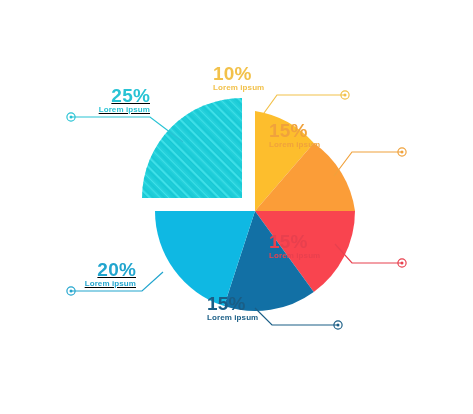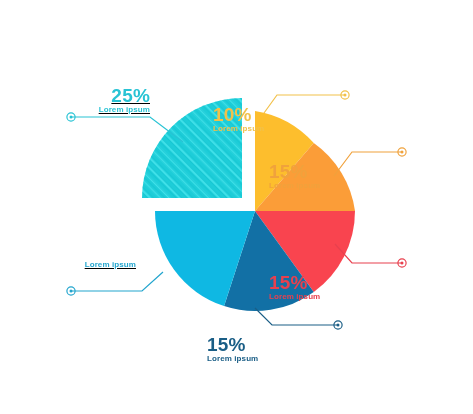--- a/index.html
+++ b/index.html
@@ -14,21 +14,21 @@
   .callout{position:absolute;}
   .callout .pct{
     font-size:19px;font-weight:700;line-height:19px;
     letter-spacing:.2px;white-space:nowrap;
   }
   .callout .sub{
     font-size:8px;font-weight:700;line-height:9px;
     letter-spacing:.1px;white-space:nowrap;
   }
   .ta-r{text-align:right;text-decoration:underline;}
-  .ta-l{text-align:left;margin-top:41px;}
+  .ta-l{text-align:left;}
 </style>
 </head>
 <body>
 
 <div id="stage">
 
   <svg id="chart-svg" viewBox="0 0 473 414">
     <defs>
       <pattern id="hatch25" width="7" height="7" patternUnits="userSpaceOnUse" patternTransform="rotate(-45)">
         <rect width="7" height="7" fill="#1DCDD8"></rect>
@@ -111,16 +111,17 @@
     <div class="pct" style="color:#E8404E;">15%</div>
     <div class="sub" style="color:#E8404E;">Lorem ipsum</div>
   </div>
 
   <div class="callout ta-l" style="left:207px;top:294px;width:128px;">
     <div class="pct" style="color:#1A5E86;">15%</div>
     <div class="sub" style="color:#1A5E86;">Lorem ipsum</div>
   </div>
 
   <div class="callout ta-r" style="left:18px;top:260px;width:118px;">
+    <div class="pct" style="color:#22A5CE;">20%</div>
     <div class="sub" style="color:#22A5CE;">Lorem ipsum</div>
   </div>
 
 </div>
 
 </body></html>

